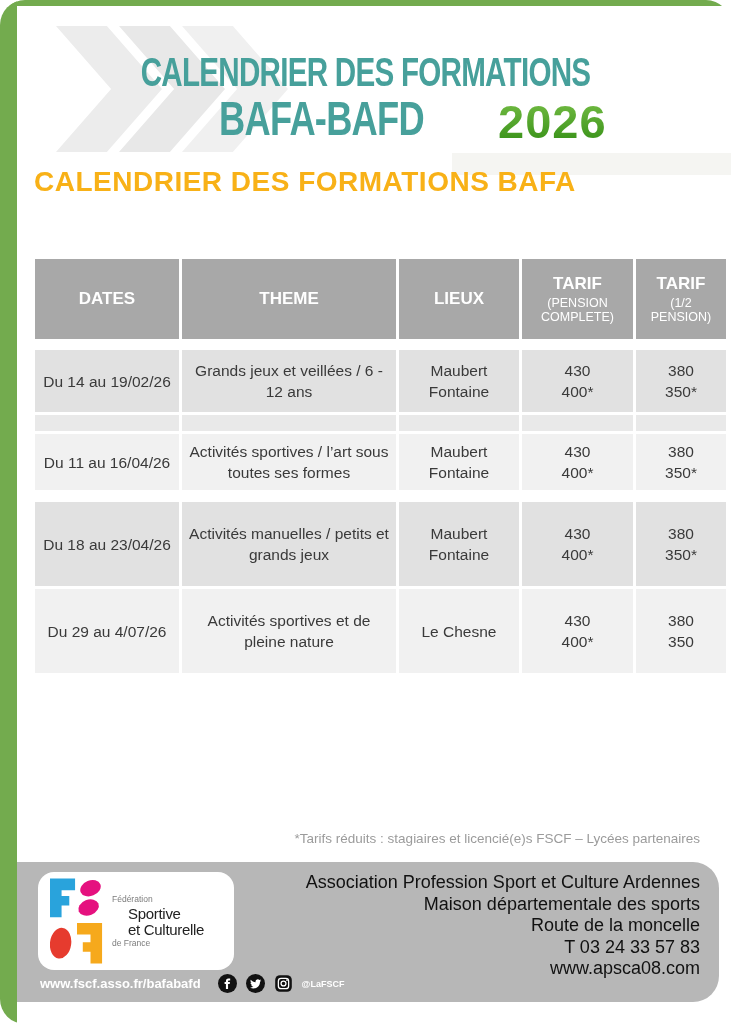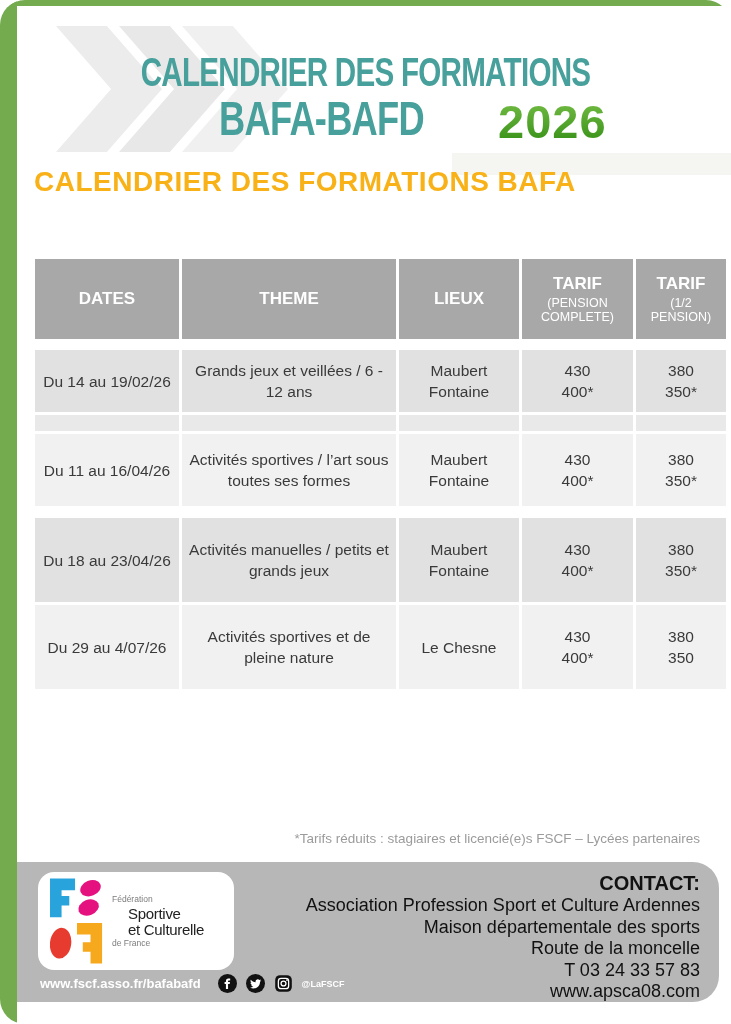--- a/index.html
+++ b/index.html
@@ -132,21 +132,21 @@
             <div>350*</div>
           </td>
         </tr>
         <tr class="r-sub" style="height: 16px;">
           <td></td>
           <td></td>
           <td></td>
           <td></td>
           <td></td>
         </tr>
-        <tr class="r-light" style="height: 72px;">
+        <tr class="r-light" style="height: 56px;">
           <td>Du 11 au 16/04/26</td>
           <td>Activités sportives /  l’art sous toutes ses formes</td>
           <td>Maubert Fontaine</td>
           <td>
             <div>430</div>
             <div>400*</div>
           </td>
           <td>
             <div>380</div>
             <div>350*</div>
@@ -221,21 +221,20 @@
       <svg class="soc" viewBox="0 0 24 24">
         <rect x="1.5" y="1.5" width="21" height="21" rx="6" fill="#111"></rect>
         <rect x="5.5" y="5.5" width="13" height="13" rx="3.5" fill="none" stroke="#fff" stroke-width="1.6"></rect>
         <circle cx="12" cy="12" r="3.1" fill="none" stroke="#fff" stroke-width="1.6"></circle>
         <circle cx="16.4" cy="7.6" r="1.1" fill="#fff"></circle>
       </svg>
       <span class="handle">@LaFSCF</span>
     </div>
 
     <div class="contact">
-      <div class="contact-title">CONTACT:</div>
       <div>
           <div class="contact-line">Association Profession Sport et Culture Ardennes</div>
           <div class="contact-line">Maison départementale des sports</div>
           <div class="contact-line">Route de la moncelle</div>
           <div class="contact-line">T 03 24 33 57 83</div>
           <div class="contact-line">www.apsca08.com</div>
         </div>
     </div>
   </div>
 

